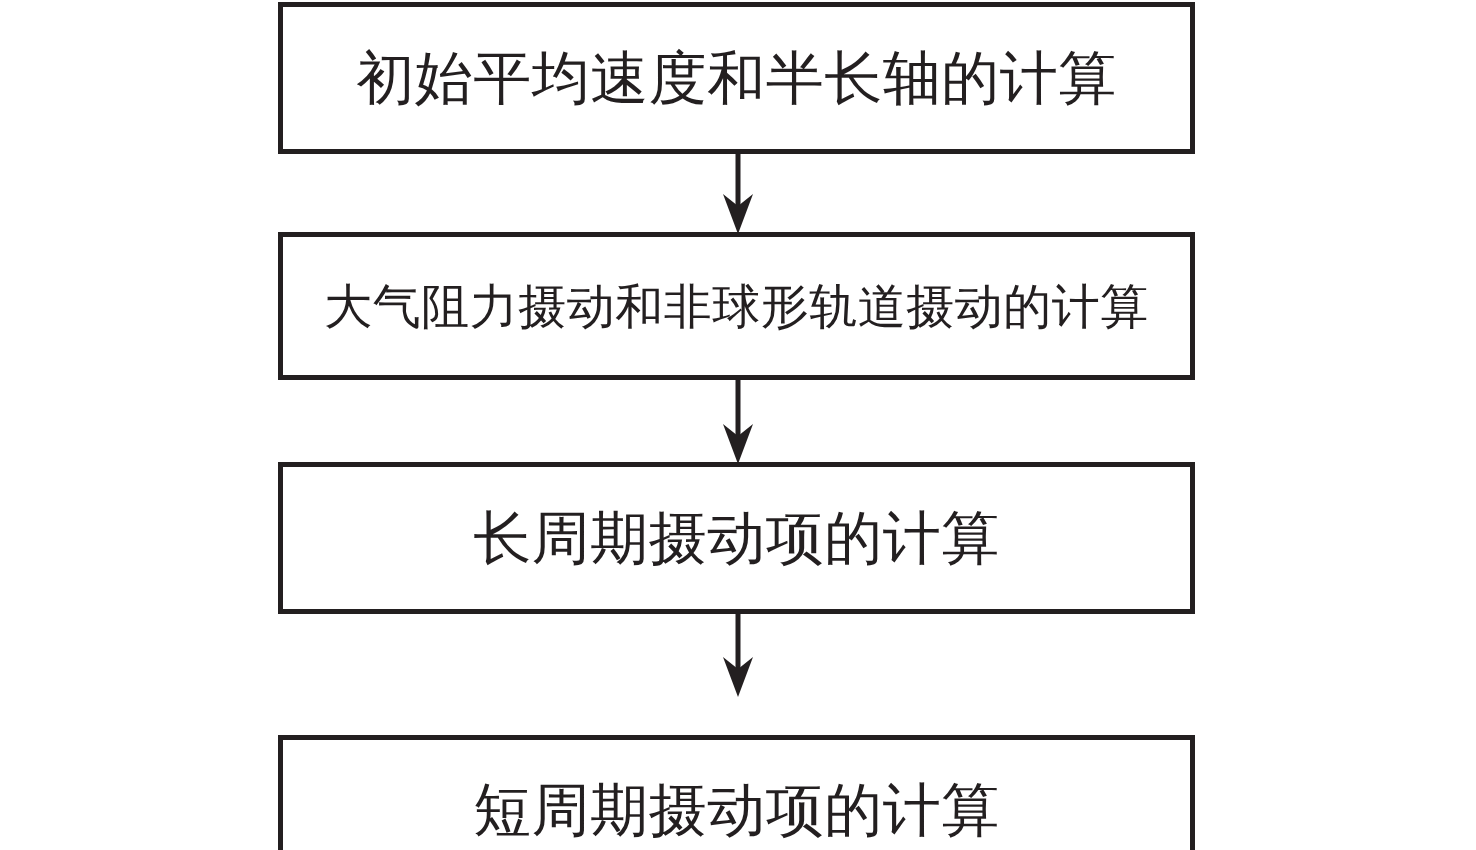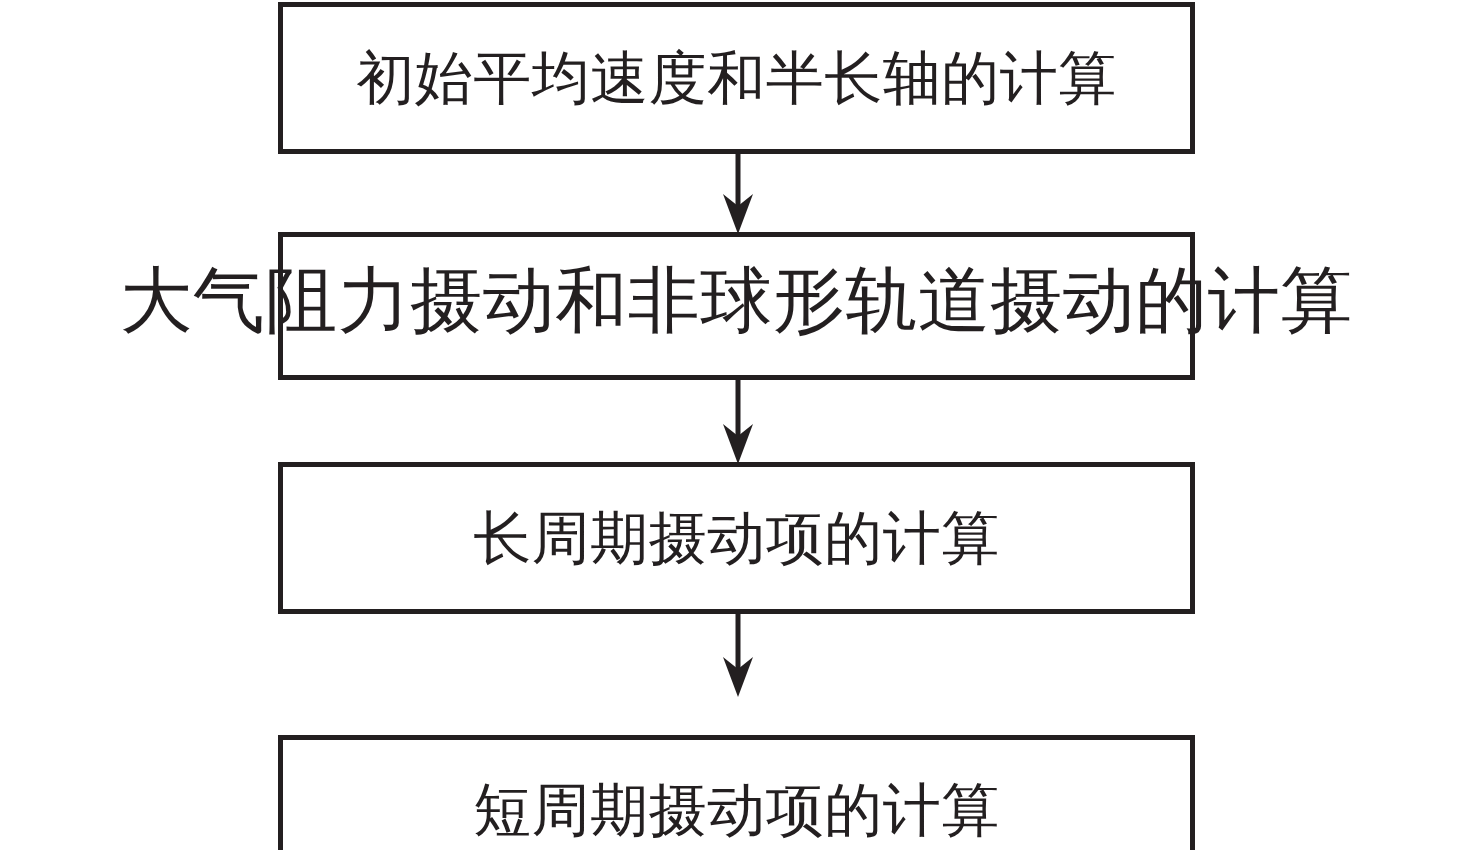--- a/index.html
+++ b/index.html
@@ -38,21 +38,21 @@
     white-space: nowrap;
     text-align: center;
     letter-spacing: 0.5px;
   }
   #node-1 { top: 2px;   height: 152px; }
   #node-2 { top: 232px; height: 148px; }
   #node-3 { top: 462px; height: 152px; }
   #node-4 { top: 735px; height: 150px; }
 
   #node-1 .node-label { font-size: 58px; }
-  #node-2 .node-label { font-size: 72px; font-family: Liberation Mono, monospace; }
+  #node-2 .node-label { font-size: 48px; }
   #node-3 .node-label { font-size: 58px; }
   #node-4 .node-label { font-size: 58px; }
 
   .connector {
     position: absolute;
     left: 713px;
     width: 50px;
   }
   #connector-1 { top: 152px; height: 82px; }
   #connector-2 { top: 378px; height: 86px; }

